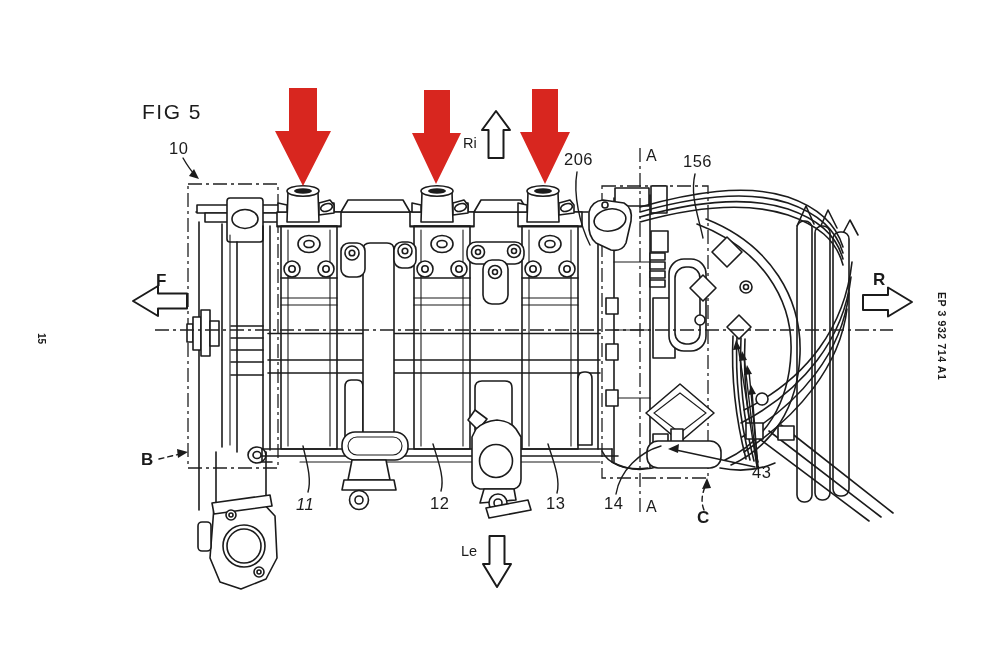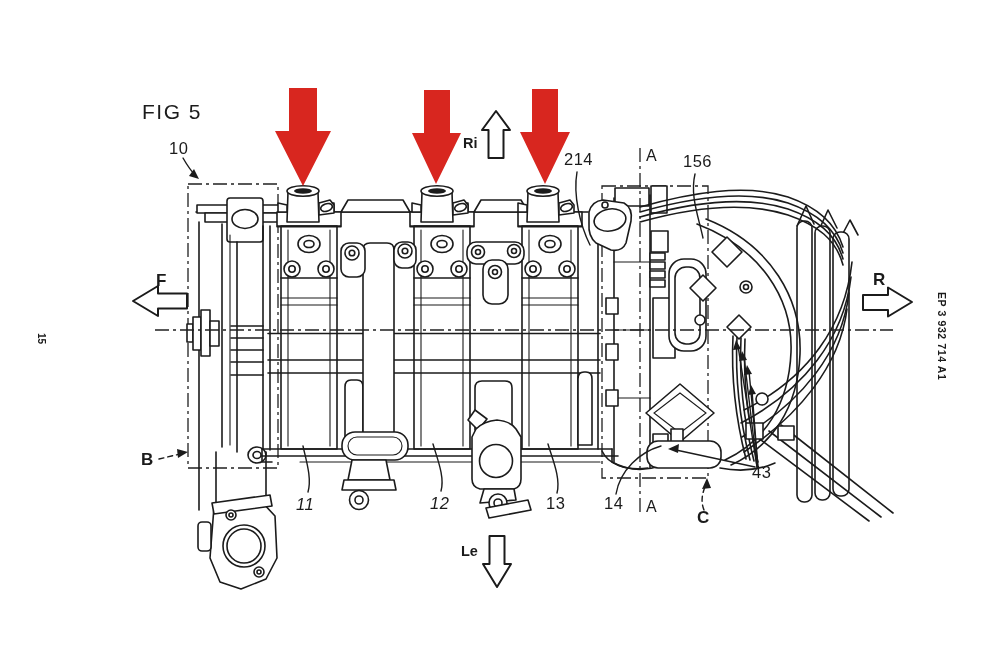--- a/index.html
+++ b/index.html
@@ -2,21 +2,21 @@
 <html><head>
 <meta charset="utf-8">
 <style>
   html,body{margin:0;padding:0;background:#fff;}
   .stage{position:relative;width:976px;height:667px;background:#ffffff;overflow:hidden;
          font-family:"Liberation Sans","DejaVu Sans",sans-serif;color:#161616;}
   .stage svg{position:absolute;left:0;top:0;}
   .lbl{position:absolute;color:#1b1b1b;line-height:1;white-space:nowrap;}
   .ref{font-size:16.5px;font-weight:500;letter-spacing:.5px;}
   .dir{font-size:17px;font-weight:600;}
-  .dir-sm{font-size:14.5px;font-weight:700;}
+  .dir-sm{font-size:14.5px;font-weight:400;}
   .sec{font-size:16px;font-weight:500;}
   .fig{font-size:21px;font-weight:500;letter-spacing:1.5px;}
   .rot{transform-origin:left top;transform:rotate(90deg);}
   .meta{font-size:10.5px;font-weight:700;letter-spacing:.6px;}
   .sheet{font-size:10px;font-weight:700;}
   
   .w{fill:#ffffff;stroke:#1b1b1b;stroke-width:1.6;stroke-linejoin:round;}
   .l{fill:none;stroke:#1b1b1b;stroke-width:1.6;stroke-linecap:round;stroke-linejoin:round;}
   .t{fill:none;stroke:#1b1b1b;stroke-width:1.1;stroke-linecap:round;}
   .dd{fill:none;stroke:#202020;stroke-width:1.3;stroke-dasharray:14 4 3 4;}
@@ -275,24 +275,24 @@
   <g>
     <polygon class="oa" points="133,301 158,286 158,293.5 187,293.5 187,308.5 158,308.5 158,316"></polygon>
     <polygon class="oa" points="912,302 888,287.5 888,295 863,295 863,310 888,310 888,316.5"></polygon>
     <polygon class="oa" points="496,111 482,130 488.5,130 488.5,158 503.5,158 503.5,130 510,130"></polygon>
     <polygon class="oa" points="497,587 483,564 489.5,564 489.5,536 504.5,536 504.5,564 511,564"></polygon>
   </g>
 </svg>
 
 <span class="lbl fig" style="left:142px;top:101px;">FIG 5</span>
 <span class="lbl ref" style="left:169px;top:140px;text-align:center;">10</span>
-<span class="lbl ref" style="left:564px;top:151px;">214</span>
+<span class="lbl ref" style="left:564px;top:151px;">206</span>
 <span class="lbl ref" style="left:683px;top:153px;">156</span>
 <span class="lbl ref" style="left:296px;top:496px;font-style:italic;">11</span>
-<span class="lbl ref" style="left:430px;top:495px;font-style:italic;">12</span>
+<span class="lbl ref" style="left:430px;top:495px;">12</span>
 <span class="lbl ref" style="left:546px;top:495px;text-align:right;">13</span>
 <span class="lbl ref" style="left:604px;top:495px;">14</span>
 <span class="lbl ref" style="left:752px;top:464px;">43</span>
 <span class="lbl sec" style="left:646px;top:148px;">A</span>
 <span class="lbl sec" style="left:646px;top:499px;">A</span>
 <span class="lbl dir" style="left:141px;top:451px;">B</span>
 <span class="lbl dir" style="left:697px;top:509px;">C</span>
 <span class="lbl dir" style="left:156px;top:272px;">F</span>
 <span class="lbl dir" style="left:873px;top:271px;">R</span>
 <span class="lbl dir-sm" style="left:463px;top:136px;">Ri</span>

